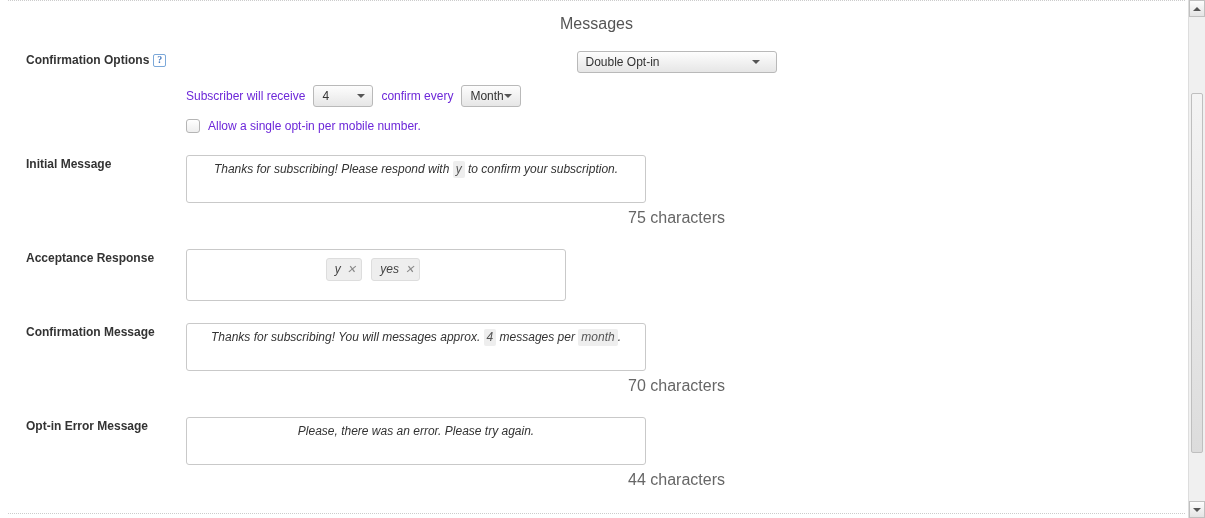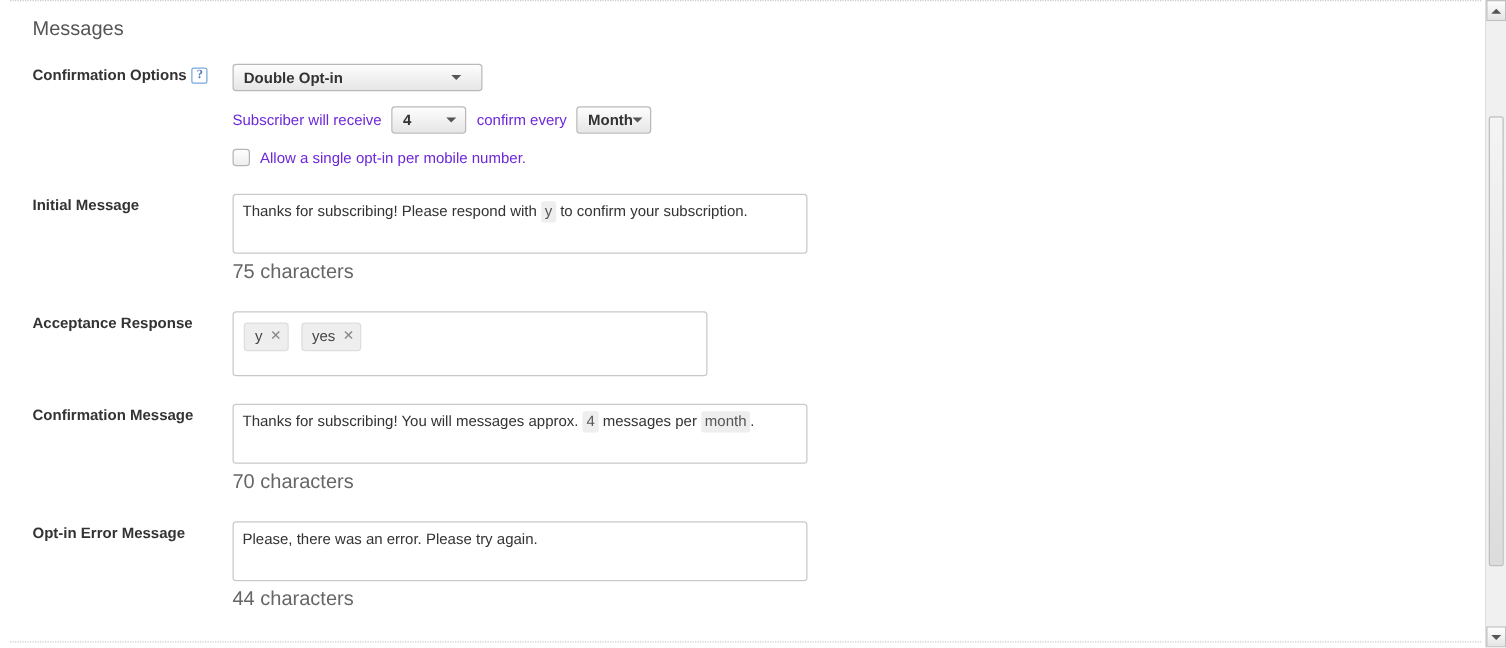--- a/index.html
+++ b/index.html
@@ -18,20 +18,21 @@
   }
   .content-panel {
     position: absolute;
     top: 0;
     left: 8px;
     right: 20px;
     bottom: 4px;
     border-top: 1px dotted #ccc;
     border-bottom: 1px dotted #ccc;
     padding: 10px 18px 0 18px;
+    text-align: center;
   }
   .section-title {
     font-size: 16px;
     color: #555;
     margin: 4px 0 18px 0;
     font-weight: normal;
   }
   .form-row {
     display: flex;
     align-items: flex-start;
@@ -71,21 +72,20 @@
     align-items: center;
     justify-content: space-between;
     height: 22px;
     border: 1px solid #b9b9b9;
     border-radius: 3px;
     background: linear-gradient(#fdfdfd, #e6e6e6);
     padding: 0 16px 0 8px;
     font-size: 12px;
     color: #333;
     cursor: pointer;
-    font-weight: bold;
   }
   .dropdown.wide { width: 200px; }
   .dropdown.small { width: 60px; }
   .dropdown.tiny { width: 60px; justify-content: flex-start; gap: 28px;}
   .dropdown .caret {
     width: 0; height: 0;
     border-left: 4px solid transparent;
     border-right: 4px solid transparent;
     border-top: 4px solid #555;
   }
@@ -110,20 +110,21 @@
   .textarea-box {
     width: 460px;
     min-height: 48px;
     border: 1px solid #c9c9c9;
     border-radius: 3px;
     padding: 5px 7px;
     font-size: 12px;
     color: #333;
     line-height: 1.4;
     background: #fff;
+    font-style: italic;
   }
   .textarea-box.tags {
     width: 380px;
     min-height: 52px;
     padding: 8px;
   }
   .placeholder-chip {
     display: inline-block;
     background: #eee;
     border-radius: 2px;

